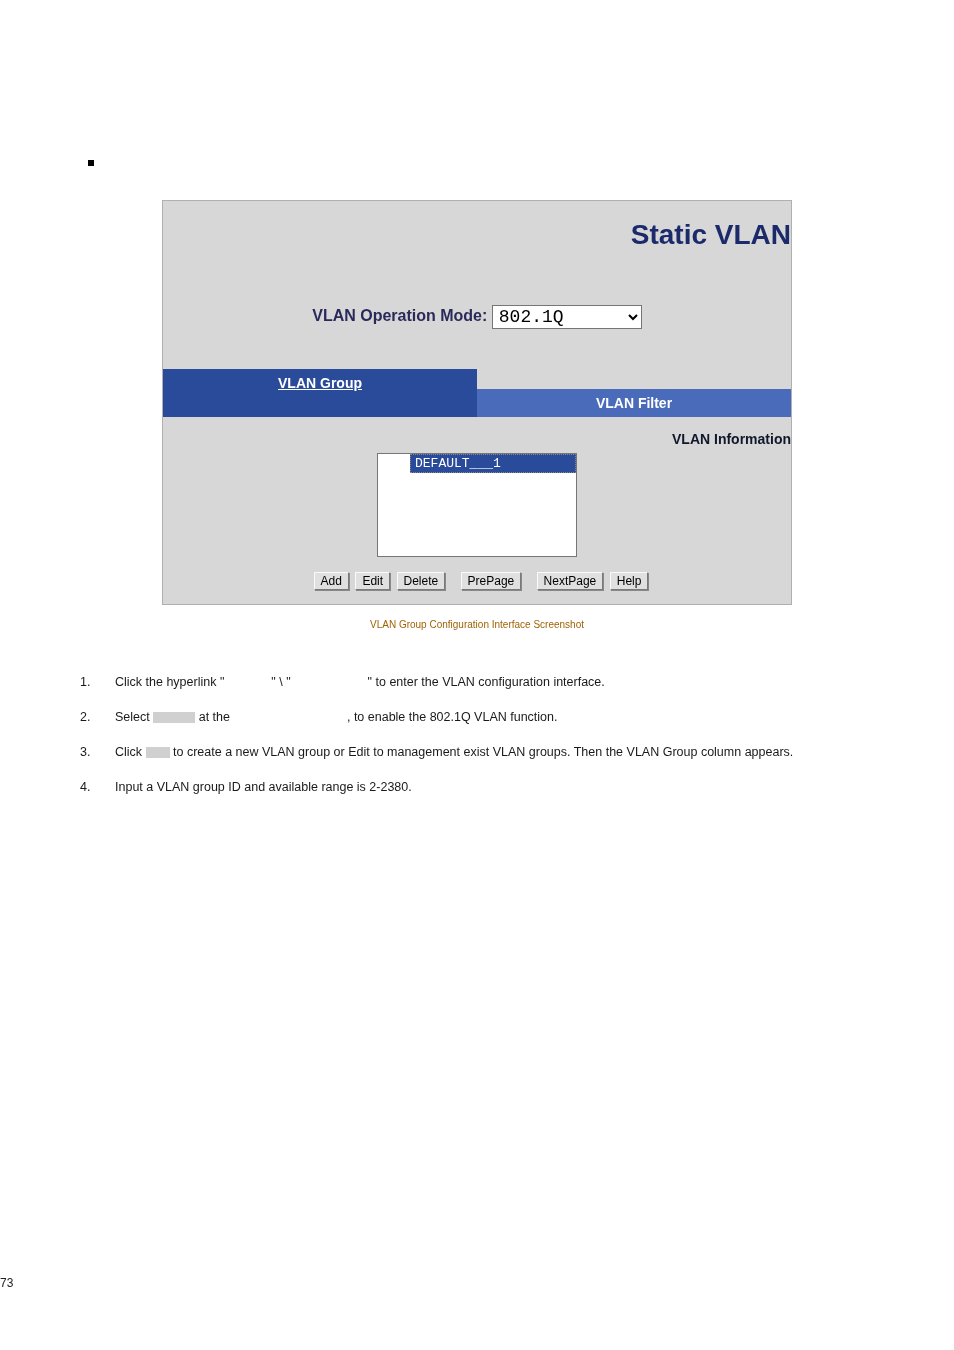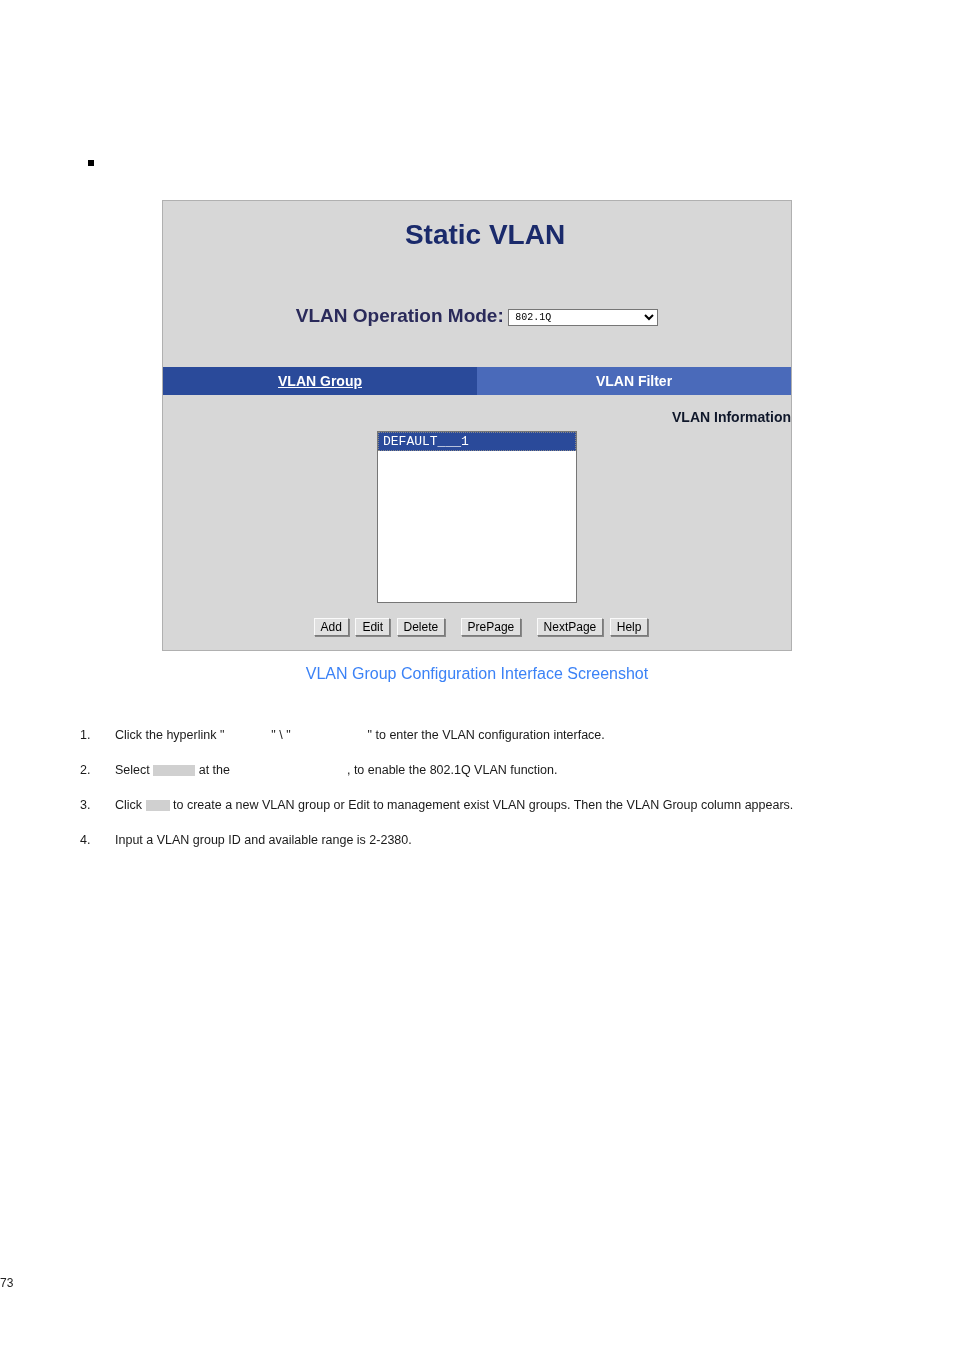--- a/index.html
+++ b/index.html
@@ -26,40 +26,40 @@
       background: #d7d7d7;
       width: 630px;
       margin: 30px auto 0 auto;
       border: 1px solid #b0b0b0;
     }
     .title {
       font-family: Verdana, Arial, sans-serif;
       font-size: 28px;
       font-weight: bold;
       color: #1a2a6b;
-      text-align: center;
+      text-align: right;
       padding: 18px 0 4px 16px;
     }
     .mode-row {
       text-align: center;
       padding: 50px 0 20px 0;
     }
     .mode-label {
       font-family: Verdana, Arial, sans-serif;
       font-weight: bold;
-      font-size: 19px;
+      font-size: 16px;
       color: #2a2a5a;
     }
     .mode-select {
       background: #ffffff;
       border: 1px solid #767676;
-      font-size: 10px;
+      font-size: 18px;
       padding: 0 2px;
       width: 150px;
-      height: 17px;
+      height: 24px;
       vertical-align: middle;
       font-family: "Courier New", monospace;
     }
     .tabs {
       display: flex;
       margin-top: 20px;
     }
     .tab {
       width: 50%;
       text-align: center;
@@ -69,40 +69,42 @@
       color: #ffffff;
       padding: 6px 0;
       cursor: pointer;
     }
     .tab-active {
       background: #2a4a9a;
       text-decoration: underline;
     }
     .tab-inactive {
       background: #4a6aba;
+      margin-top: 20px;
     }
     .vlan-info-section {
       background: #d7d7d7;
       padding: 0;
     }
     .info-header {
       font-family: Verdana, Arial, sans-serif;
       font-weight: bold;
       font-size: 14px;
       color: #0f172a;
       text-align: right;
       padding: 14px 0 6px 0;
     }
     .listbox {
       background: #ffffff;
       border: 1px solid #767676;
       width: 200px;
-      height: 172px;
+      height: 104px;
       margin: 0 auto;
       overflow: hidden;
+      padding-left: 32px;
     }
     .list-item {
       background: #2a4a9a;
       color: #ffffff;
       font-family: "Courier New", monospace;
       font-size: 13px;
       padding: 1px 4px;
       border: 1px dotted #888;
       white-space: pre;
     }
@@ -117,24 +119,24 @@
       border-left-color: #fafafa;
       font-family: Arial, sans-serif;
       font-size: 12px;
       padding: 1px 6px;
       margin: 0 1px;
       cursor: pointer;
       box-shadow: 1px 1px 0 #888;
     }
     .caption {
       font-family: Arial, sans-serif;
-      font-size: 16px;
+      font-size: 10px;
       text-align: center;
       margin-top: 14px;
-      color: #3b82f6;
+      color: #a16207;
     }
     .steps {
       margin-top: 40px;
       font-family: Arial, sans-serif;
       font-size: 12.5px;
       color: #1a1a1a;
     }
     .step {
       display: flex;
       margin-bottom: 10px;

